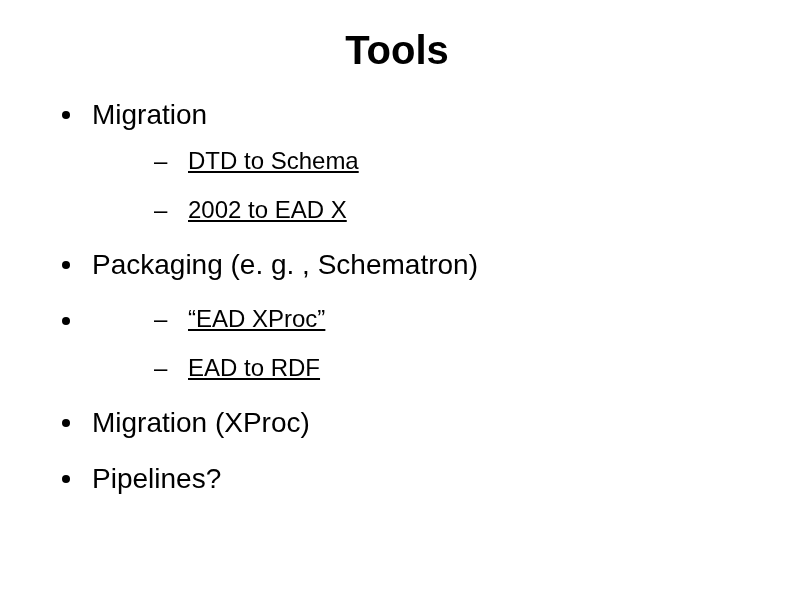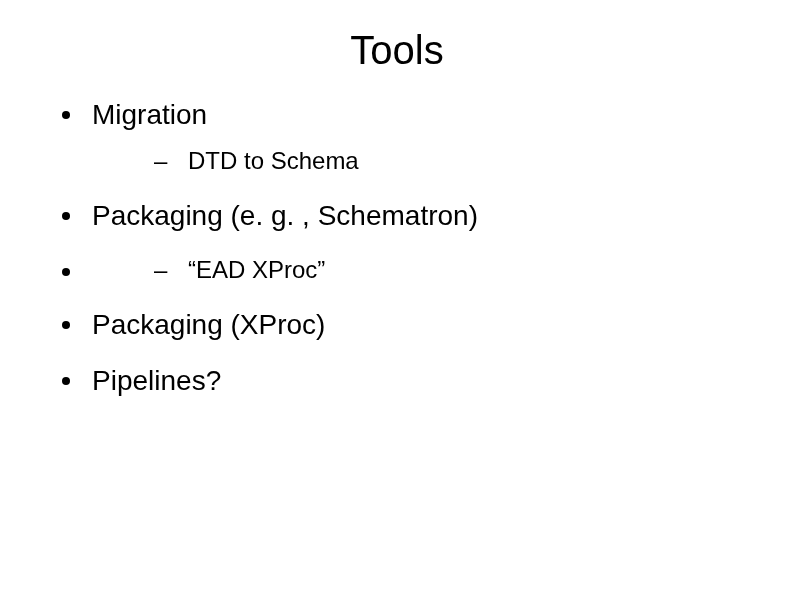--- a/index.html
+++ b/index.html
@@ -16,21 +16,21 @@
     width: 794px;
     height: 595px;
     box-sizing: border-box;
     padding: 20px 40px 20px 40px;
   }
   .title {
     font-size: 40px;
     text-align: center;
     margin-top: 8px;
     margin-bottom: 26px;
-    font-weight: 400;
+    font-weight: 700;
   }
   ul.level1 {
     list-style: none;
     margin: 8px;
     padding: 0 0 0 10px;
   }
   ul.level1 > li {
     position: relative;
     padding-left: 34px;
     font-size: 28px;
@@ -46,20 +46,21 @@
     top: 12px;
     width: 8px;
     height: 8px;
     background: #000;
     border-radius: 50%;
   }
   ul.level2 {
     list-style: none;
     margin: 16px 0 4px 0;
     padding: 0 0 0 62px;
+    text-decoration: underline;
   }
   ul.level2 > li {
     position: relative;
     padding-left: 34px;
     font-size: 24px;
     line-height: 1.2;
     margin-bottom: 20px;
     font-weight: 400;
   }
   
@@ -79,37 +80,43 @@
   <div class="title">Tools</div>
 
   <ul class="level1">
 
     <li>
       <span>Migration</span>
       <ul class="level2">
         <li>
           <span>DTD to Schema</span>
         </li>
+        <li>
+          <span>2002 to EAD X</span>
+        </li>
       </ul>
     </li>
 
     <li>
       <span>Packaging (e. g. , Schematron)</span>
     </li>
 
     <li>
       <ul class="level2">
         <li>
           <span>“EAD XProc”</span>
         </li>
+        <li>
+          <span>EAD to RDF</span>
+        </li>
       </ul>
     </li>
 
     <li>
-      <span>Packaging (XProc)</span>
+      <span>Migration (XProc)</span>
     </li>
 
     <li>
       <span>Pipelines?</span>
     </li>
 
   </ul>
 </div>
 
 </body></html>

